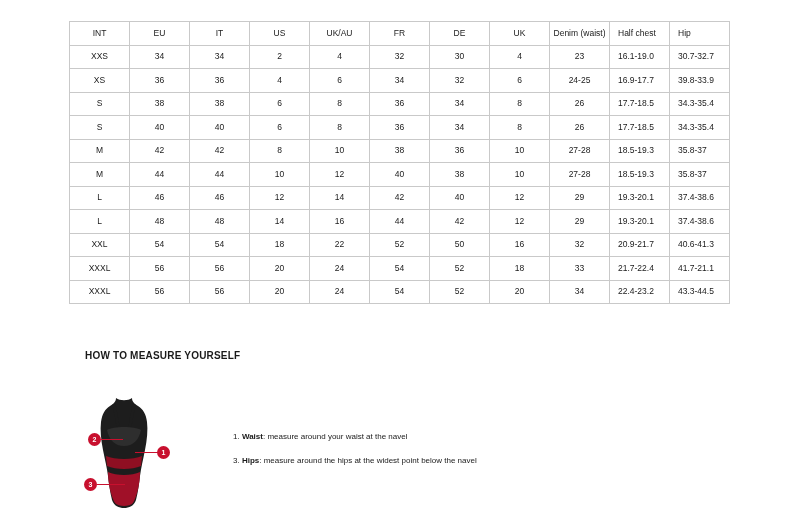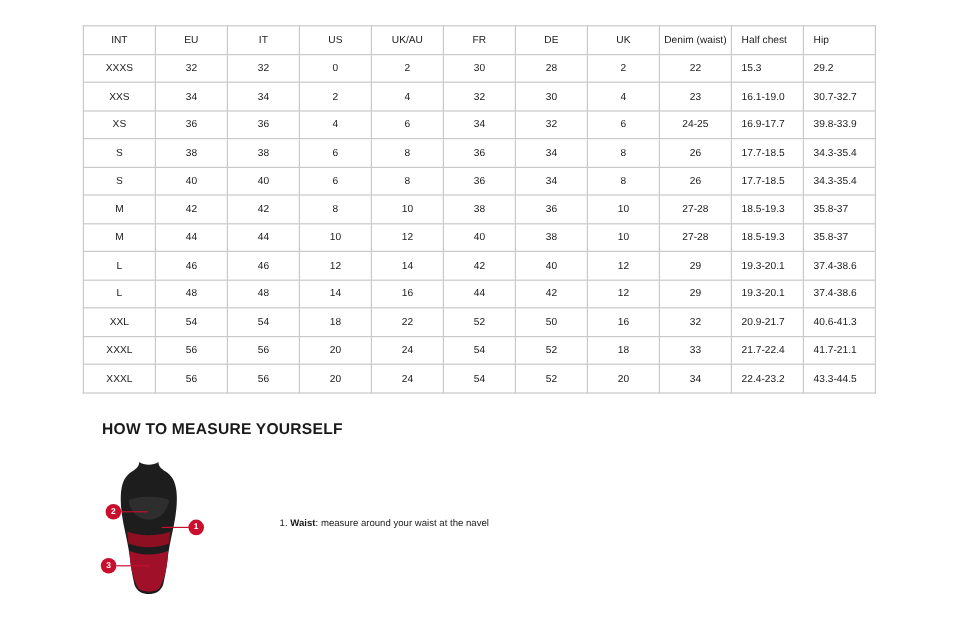--- a/index.html
+++ b/index.html
@@ -56,25 +56,25 @@
   }
 
   
   .howto {
     position: absolute;
     left: 65px;
     top: 350px;
     width: 700px;
   }
   .howto-title {
-    font-size: 13px;
+    font-size: 10px;
     font-weight: bold;
     letter-spacing: 0.2px;
     color: #1a1a1a;
-    margin-bottom: 10px;
+    margin-bottom: 27px;
     padding-left: 20px;
   }
   .howto-body {
     position: relative;
     display: flex;
     align-items: center;
   }
   .figure {
     position: relative;
     width: 120px;
@@ -149,33 +149,20 @@
           <th>FR</th>
           <th>DE</th>
           <th>UK</th>
           <th>Denim (waist)</th>
           <th class="colL">Half chest</th>
           <th class="colL">Hip</th>
         </tr>
       </thead>
       <tbody>
           <tr>
-            <td>XXXS</td>
-            <td>32</td>
-            <td>32</td>
-            <td>0</td>
-            <td>2</td>
-            <td>30</td>
-            <td>28</td>
-            <td>2</td>
-            <td>22</td>
-            <td class="colL">15.3</td>
-            <td class="colL">29.2</td>
-          </tr>
-          <tr>
             <td>XXS</td>
             <td>34</td>
             <td>34</td>
             <td>2</td>
             <td>4</td>
             <td>32</td>
             <td>30</td>
             <td>4</td>
             <td>23</td>
             <td class="colL">16.1-19.0</td>
@@ -340,17 +327,18 @@
         <div class="leader leader-2"></div>
         <div class="leader leader-3"></div>
 
         <div class="badge badge-1">1</div>
         <div class="badge badge-2">2</div>
         <div class="badge badge-3">3</div>
       </div>
 
       <ul class="measure-list">
           <li><span class="bullet-num">1.</span> <b>Waist</b><span>: measure around your waist at the navel</span></li>
+          <li><span class="bullet-num">3.</span> <b>Hips</b><span>: measure around the hips at the widest point below the navel</span></li>
         </ul>
     </div>
   </div>
 
 </div>
 
 </body></html>

